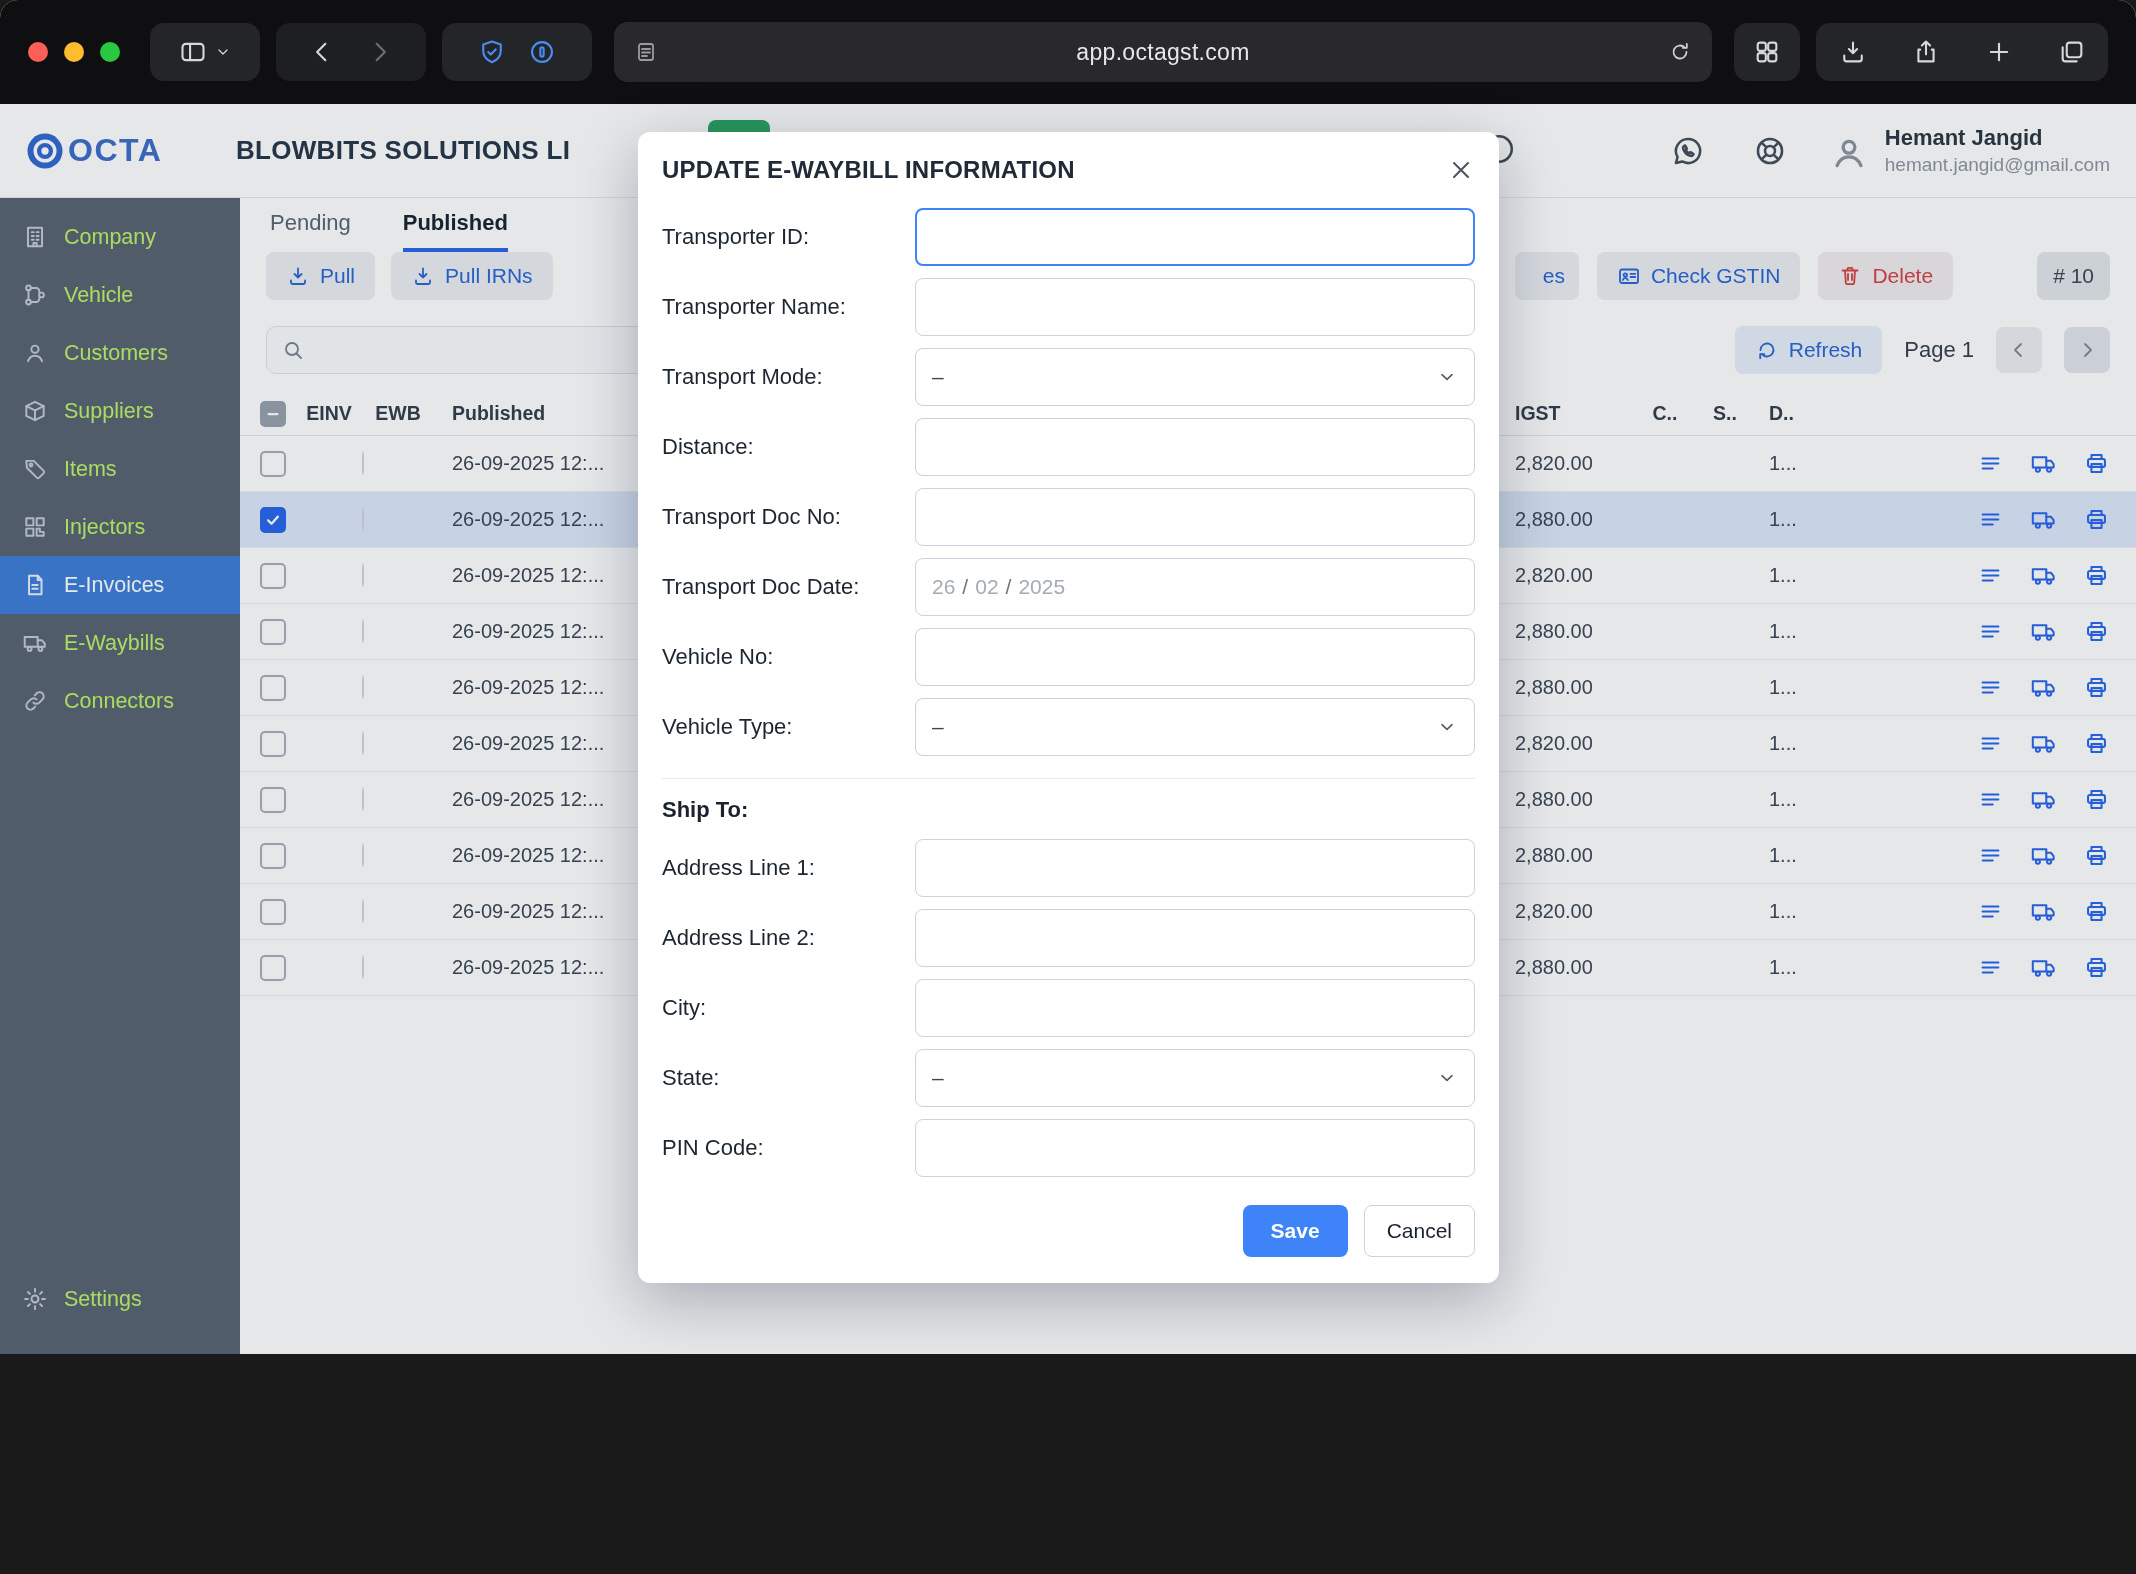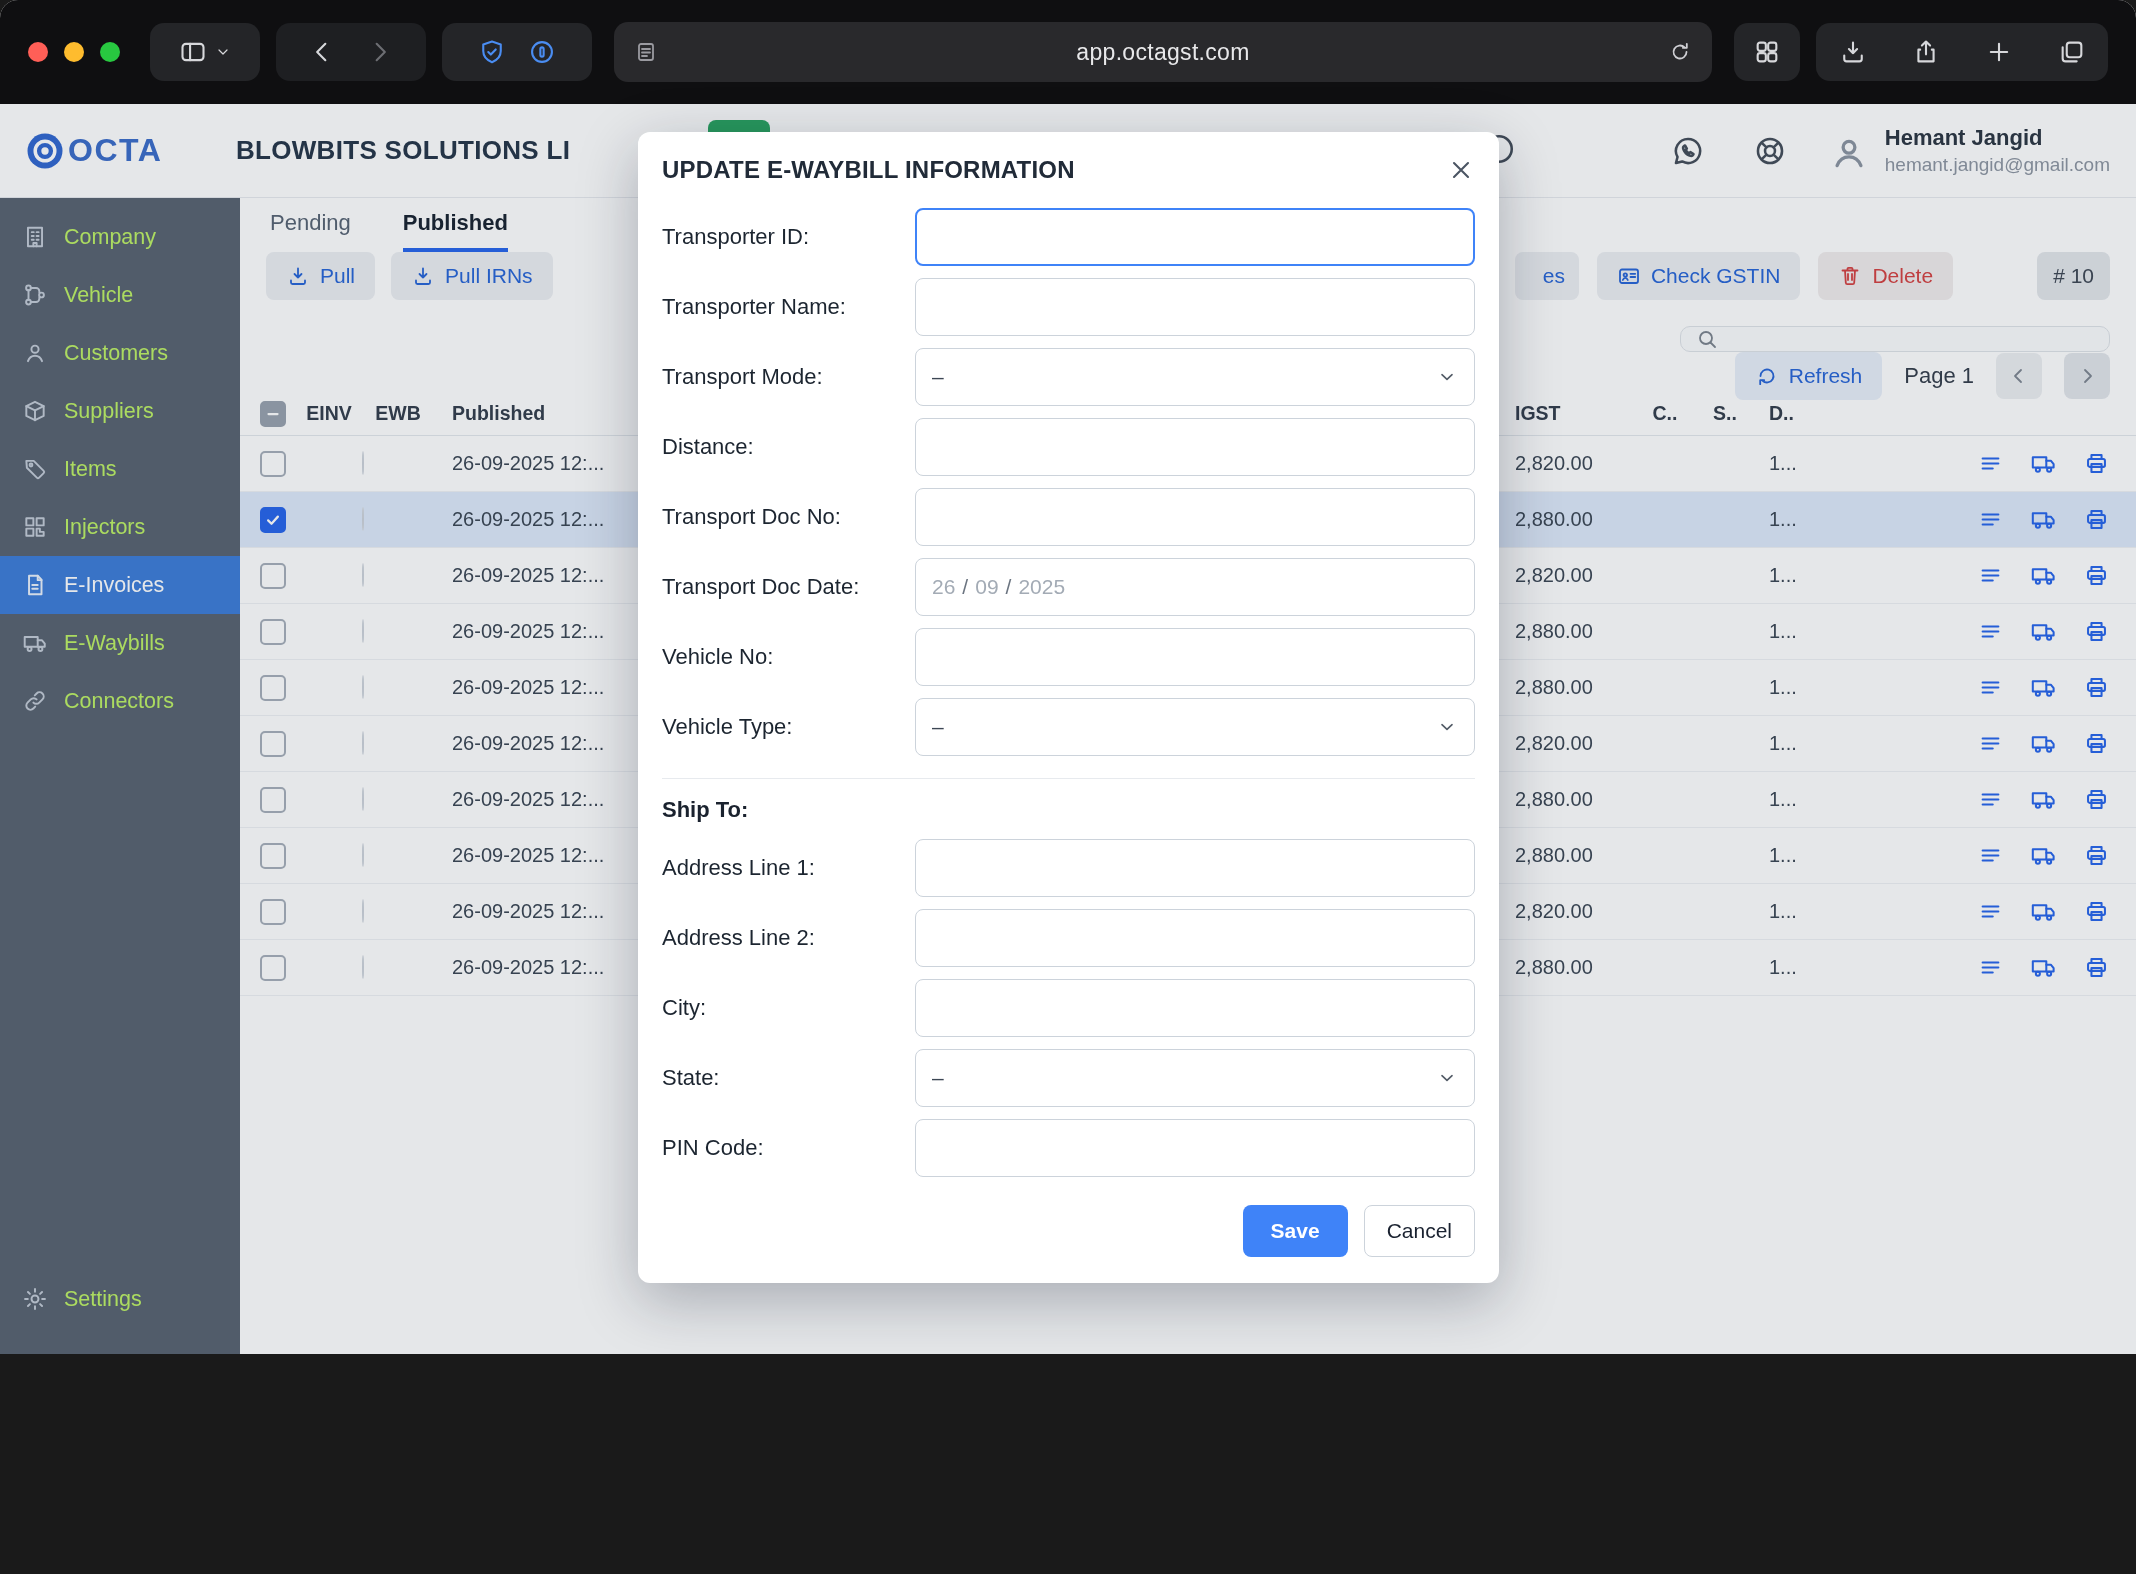--- a/index.html
+++ b/index.html
@@ -68,21 +68,21 @@
   .toolbar { display:flex; align-items:center; padding:0 26px; gap:16px; height:48px; }
   .btn { display:inline-flex; align-items:center; gap:10px; height:48px; padding:0 20px;
          background:#eceef2; color:#2563d6; font-size:21px; border:none; border-radius:8px; }
   .btn .icon { width:24px; height:24px; }
   .btn.danger { color:#d43f3f; background:#f1ecec; }
   .btn.partial { width:64px; overflow:hidden; justify-content:flex-end; padding:0 14px 0 0; }
   .right-tools { margin-left:auto; display:flex; gap:18px; align-items:center; }
   .count-badge { margin-left:66px; background:#e3e6ea; color:#3d4653; height:48px;
                  display:flex; align-items:center; padding:0 16px; border-radius:8px; font-size:21px; }
 
-  .controls { display:flex; align-items:flex-end; padding:0 26px; margin-top:26px; height:48px;flex-direction:column; }
+  .controls { display:flex; align-items:flex-start; padding:0 26px; margin-top:26px; height:48px; }
   .search-box { width:430px; height:48px; border:1px solid #dfe3e8; background:#fbfcfd;
                 border-radius:10px; display:flex; align-items:center; padding:0 14px; color:#7a828d; }
   .pager-group { margin-left:auto; display:flex; align-items:center; gap:22px; }
   .btn.refresh { background:#e8eef9; }
   .page-label { font-size:22px; color:#333c49; }
   .pager-btn { width:46px; height:46px; border-radius:8px; background:#eceef1; color:#7d8590;
                display:flex; align-items:center; justify-content:center; }
   .pager-btn.next { background:#e2e5ea; }
 
   .table { margin-top:18px; }
@@ -895,21 +895,21 @@
         </div>
         <div class="field-row">
       <span class="f-label">Transport Doc No:</span>
           <div class="f-input"></div>
         </div>
         <div class="field-row">
       <span class="f-label">Transport Doc Date:</span>
           <div class="f-input date">
         <span>26</span>
             <span class="slash">/</span>
-        <span>09</span>
+        <span>02</span>
             <span class="slash">/</span>
         <span>2025</span>
           </div>
         </div>
         <div class="field-row">
       <span class="f-label">Vehicle No:</span>
           <div class="f-input"></div>
         </div>
         <div class="field-row">
       <span class="f-label">Vehicle Type:</span>

